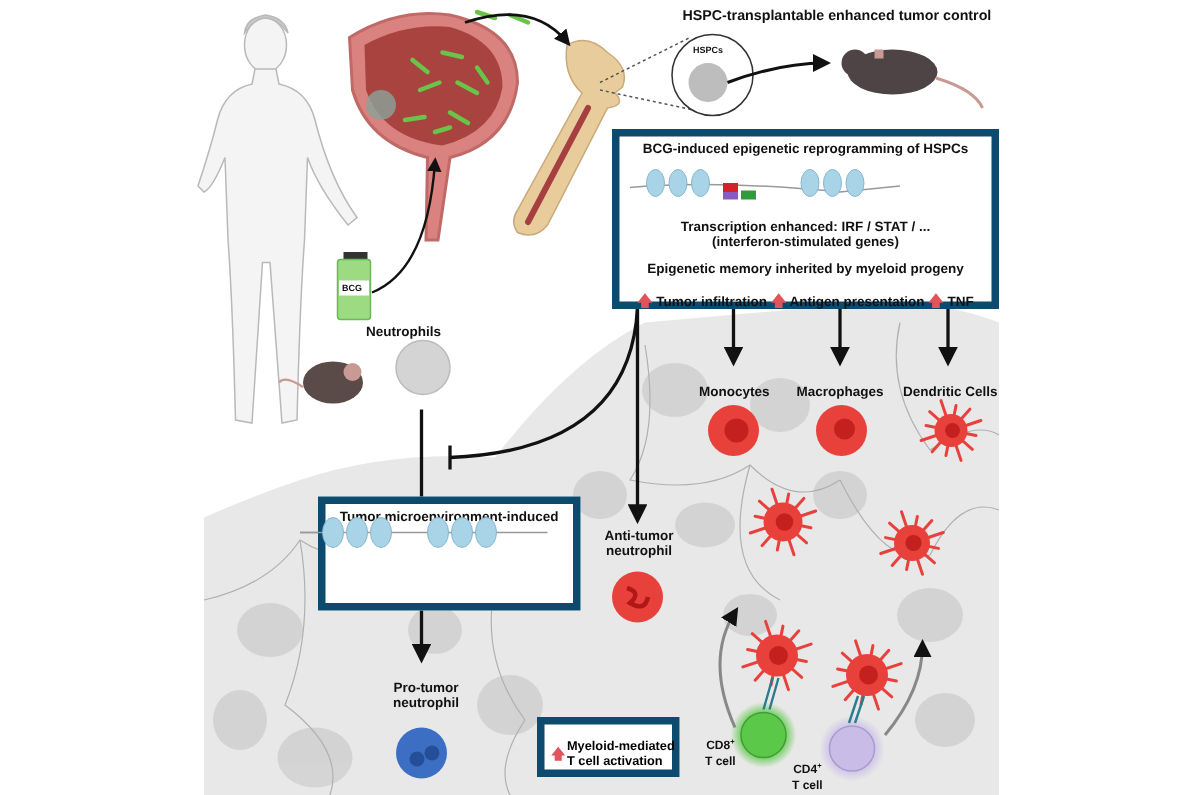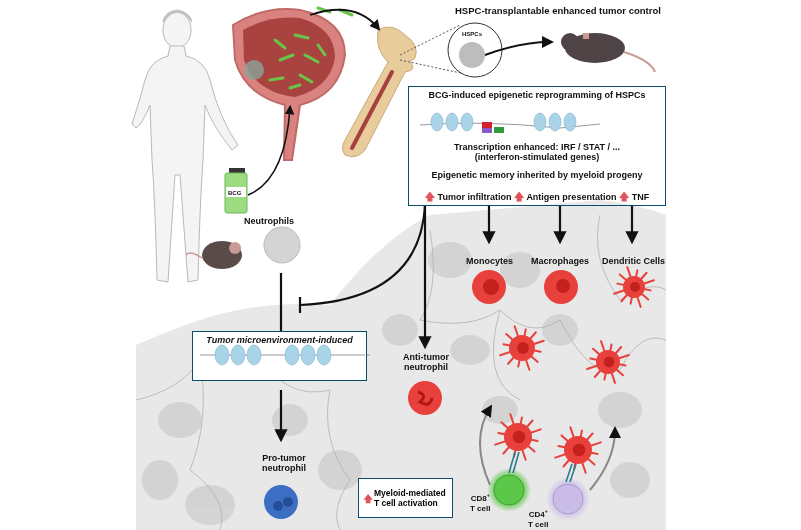--- a/index.html
+++ b/index.html
@@ -1,19 +1,19 @@
 <!DOCTYPE html>
 <html><head>
 <meta charset="utf-8">
 <style>
   html,body{margin:0;padding:0;background:#fff;}
   body{width:801px;height:530px;position:relative;overflow:hidden;font-family:"Liberation Sans",sans-serif;}
   svg{position:absolute;left:0;top:0;}
   .lbl{position:absolute;font-family:"Liberation Sans",sans-serif;font-weight:bold;color:#111;font-size:9px;line-height:10px;text-align:center;white-space:nowrap;}
-  .box{position:absolute;background:#fff;border:1px solid #0c4a6e;box-sizing:border-box;}
+  .box{position:absolute;background:#fff;border:5px solid #0c4a6e;box-sizing:border-box;}
   .box .t{position:absolute;left:0;right:0;text-align:center;font-weight:bold;font-size:9px;color:#111;white-space:nowrap;}
   .up{color:#e0545a;font-size:10px;}
 </style>
 </head>
 <body>
 
 <svg width="801" height="530" viewBox="0 0 801 530">
   <defs>
     <marker id="ah" markerWidth="6" markerHeight="6" refX="4" refY="3" orient="auto">
       <path d="M0,0 L6,3 L0,6 Z" fill="#111"></path>
@@ -292,21 +292,21 @@
     <span>Antigen presentation</span>
     <span class="up">🡅</span>
     <span>TNF</span>
   </div>
 </div>
 
 <div class="lbl" style="left:466px;top:256px;text-align:center;">Monocytes</div>
 <div class="lbl" style="left:531px;top:256px;">Macrophages</div>
 <div class="lbl" style="left:602px;top:256px;">Dendritic Cells</div>
 
-<div class="box" style="left:192px;top:331px;width:175px;height:50px;font-style:italic;">
+<div class="box" style="left:212px;top:331px;width:175px;height:76px;">
   <div class="t" style="top:3px;">Tumor microenvironment-induced</div>
 </div>
 <svg width="801" height="530" style="pointer-events:none">
   <path d="M200,355 L365,355" stroke="#999" stroke-width="1"></path>
   <g fill="#a9d3e6" stroke="#7fb2ca" stroke-width="0.6">
     <ellipse cx="222" cy="355" rx="7" ry="10"></ellipse>
       <ellipse cx="238" cy="355" rx="7" ry="10"></ellipse>
       <ellipse cx="254" cy="355" rx="7" ry="10"></ellipse>
     <ellipse cx="292" cy="355" rx="7" ry="10"></ellipse>
       <ellipse cx="308" cy="355" rx="7" ry="10"></ellipse>

